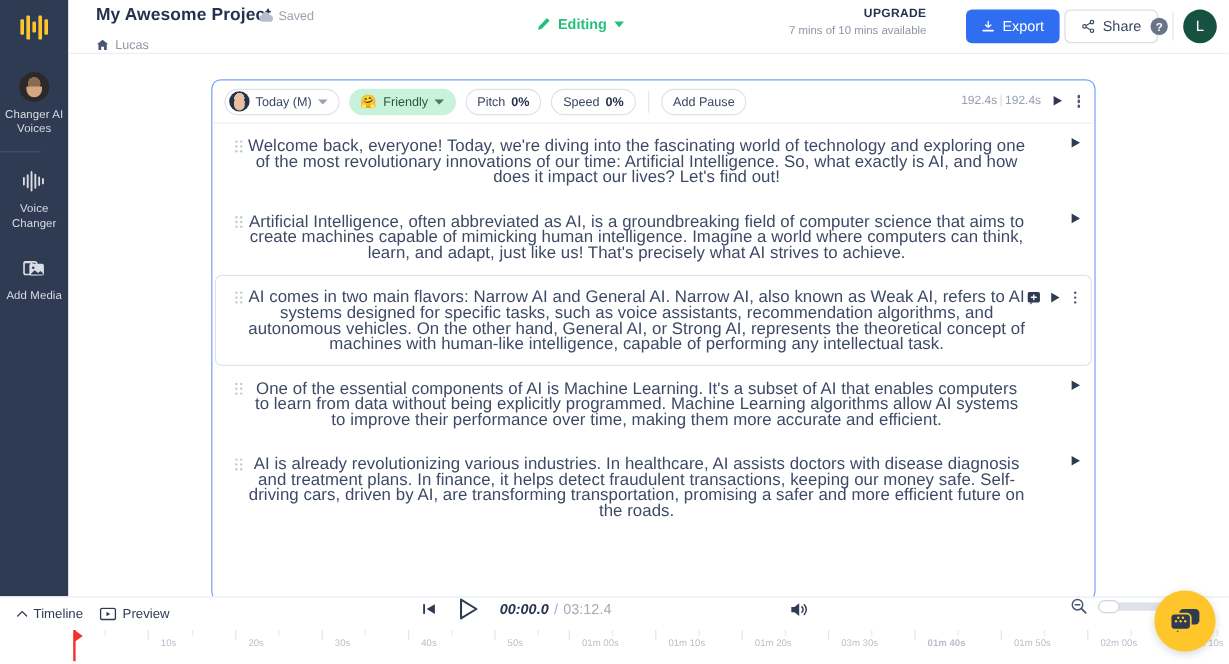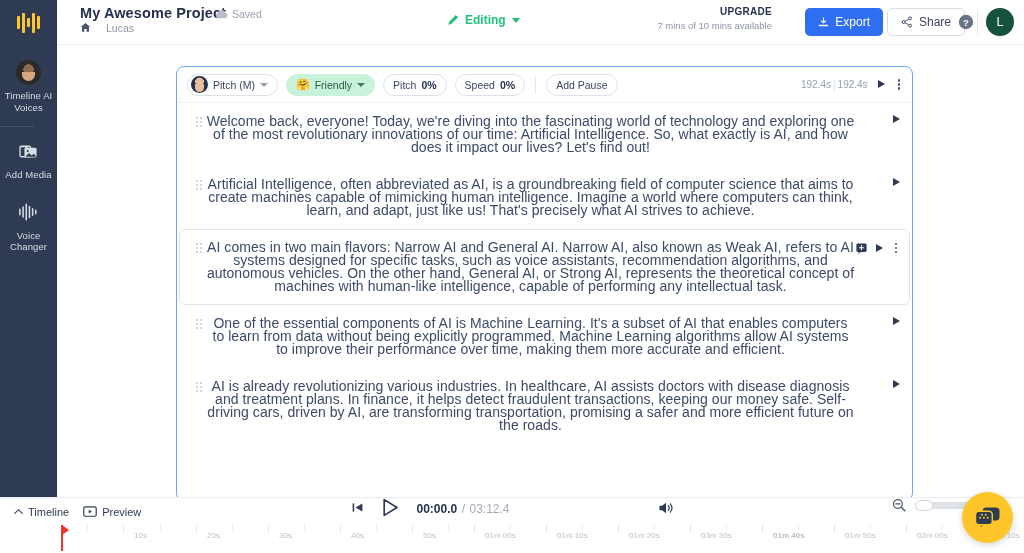--- a/index.html
+++ b/index.html
@@ -47,21 +47,21 @@
   }
 
   
   .header {
     position: absolute; left: 57px; top: 0; right: 0; height: 45px;
     background: #fff; border-bottom: 1px solid #eceef2;
   }
   .hdr-title { position: absolute; left: 23px; top: 5px; font-size: 14.5px; font-weight: 700; color: #25314d; letter-spacing:.1px;}
   .hdr-saved { position: absolute; left: 158px; top: 8px; display: flex; align-items: center; gap: 4px; }
   .hdr-saved span { font-size: 10.5px; color: #9aa2b1; }
-  .hdr-crumb { position: absolute; left: 23px; top: 22px; display: flex; align-items: flex-start; gap: 15px; }
+  .hdr-crumb { position: absolute; left: 23px; top: 32px; display: flex; align-items: flex-start; gap: 5px; }
   .hdr-crumb span { font-size: 10.5px; color: #8f97a6; }
   .hdr-mode {
     position: absolute; left: 390px; top: 13px; display: flex; align-items: center; gap: 6px; cursor: pointer;
   }
   .hdr-mode .mode-text { font-size: 12px; color: #22c17b; font-weight: 600; }
   .chev { width: 0; height: 0; border-left: 4px solid transparent; border-right: 4px solid transparent; }
   .hdr-upgrade { position: absolute; right: 252px; top: 6px; text-align: right; }
   .up-title { font-size: 10px; font-weight: 700; color: #25314d; letter-spacing: .3px; }
   .up-sub { font-size: 9.5px; color: #8d95a5; margin-top: 3px; }
   .btn-export {
@@ -135,21 +135,21 @@
   .kebab i { width: 2.4px; height: 2.4px; background: #4a5570; border-radius: 50%; display: block; }
 
   
   .bottombar {
     position: absolute; left: 0; bottom: 28px; width: 1024px; height: 28px;
     background: #fff; border-top: 1px solid #e9ebf0; display: flex; 
   }
   .bb-left { display: flex; align-items: center; gap: 14px; padding-left: 14px; }
   .bb-item { display: flex; align-items: center; gap: 5px; font-size: 11px; color: #2f3b52; cursor: pointer; }
   .transport { position: absolute; left: 0; right: 0; display: flex; align-items: center; justify-content: center; gap: 18px; }
-  .time-cur { font-size: 12px; color: #25314d; font-weight: 700; }
+  .time-cur { font-size: 12px; color: #25314d; font-weight: 700; font-style: italic; }
   .time-tot { font-size: 12px; color: #a4abb8; }
   .bb-right { position: absolute; right: 14px; display: flex; align-items: center; gap: 9px; }
   .zoom-track { width: 72px; height: 7px; background: #dfe2e8; border-radius: 4px; position: relative; cursor: pointer; }
   .zoom-knob { position: absolute; left: 0; top: -2px; width: 18px; height: 11px; background: #fff; border: 1px solid #cfd4dd; border-radius: 6px; }
 
   
   .ruler { position: absolute; left: 0; bottom: 0; width: 1024px; height: 28px; background: #fff; overflow: hidden; }
   .tick { position: absolute; top: 0; }
   .tick .line { position: absolute; top: 0; width: 1px; height: 8px; background: #dfe3e9; }
   .tick .lbl { position: absolute; top: 6px; font-size: 8px; color: #b9bfc9; white-space: nowrap; margin-left: 37px; }
@@ -182,52 +182,52 @@
           <i></i>
       </div>
     </div>
     <div class="rail-items">
 
       <div class="rail-item">
         <span class="rail-ico">
           <span class="avatar-ico"></span>
         </span>
         <span class="rail-label">
-          <span>Timeline AI</span><br><span>Voices</span>
+          <span>Changer AI</span><br><span>Voices</span>
         </span>
       </div>
 
       <div class="rail-sep"></div>
 
+
+      <div class="rail-item">
+        <span class="rail-ico">
+          <svg width="24" height="20" viewBox="0 0 26 22" stroke="#d9dde6" stroke-width="1.7" stroke-linecap="round">
+            <path d="M3 8v6M6.5 5.5v11M10 2.5v17M13.5 5v12M17 7.5v7M20.5 9v4"></path>
+          </svg>
+        </span>
+        <span class="rail-label">
+          <span>Voice</span><br><span>Changer</span>
+        </span>
+      </div>
 
       <div class="rail-item">
         <span class="rail-ico">
           <svg width="21" height="19" viewBox="0 0 26 22" fill="none" stroke="#d9dde6" stroke-width="1.7">
             <path d="M3 5h6l2 2h1" stroke-linecap="round"></path>
             <rect x="2.5" y="4.5" width="13" height="13" rx="1.8"></rect>
             <rect x="8" y="6.5" width="15" height="12" rx="1.8" fill="#d9dde6" stroke="none"></rect>
             <circle cx="12" cy="10.5" r="1.3" fill="#2f3b52" stroke="none"></circle>
             <path d="M9.5 17l4-4 3.5 3 2.5-2.2 2.5 2.4v1.3h-12z" fill="#2f3b52" stroke="none"></path>
           </svg>
         </span>
         <span class="rail-label">
           <span>Add Media</span>
         </span>
       </div>
-
-      <div class="rail-item">
-        <span class="rail-ico">
-          <svg width="24" height="20" viewBox="0 0 26 22" stroke="#d9dde6" stroke-width="1.7" stroke-linecap="round">
-            <path d="M3 8v6M6.5 5.5v11M10 2.5v17M13.5 5v12M17 7.5v7M20.5 9v4"></path>
-          </svg>
-        </span>
-        <span class="rail-label">
-          <span>Voice</span><br><span>Changer</span>
-        </span>
-      </div>
     </div>
   </div>
 
   <div class="header">
     <div class="hdr-title">My Awesome Project</div>
 
     <div class="hdr-saved">
       <svg width="13" height="10" viewBox="0 0 20 14">
         <path d="M5.2 13.5h9.6a4.4 4.4 0 0 0 .5-8.77A5.6 5.6 0 0 0 4.6 5.1 4.3 4.3 0 0 0 5.2 13.5z" fill="#b8bec9"></path>
       </svg>
@@ -285,21 +285,21 @@
       <span>L</span>
     </div>
   </div>
 
   <div class="canvas">
     <div class="editor">
 
       <div class="ed-toolbar">
         <div class="pill voice">
           <span class="pill-avatar"></span>
-          <span>Pitch (M)</span>
+          <span>Today (M)</span>
           <span class="chev" style="border-top:4px solid #9aa2b1;"></span>
         </div>
 
         <div class="pill tone">
           <span style="font-size:11px;">🤗</span>
           <span>Friendly</span>
           <span class="chev" style="border-top:4px solid #3f7d5c;"></span>
         </div>
 
         <div class="pill">

